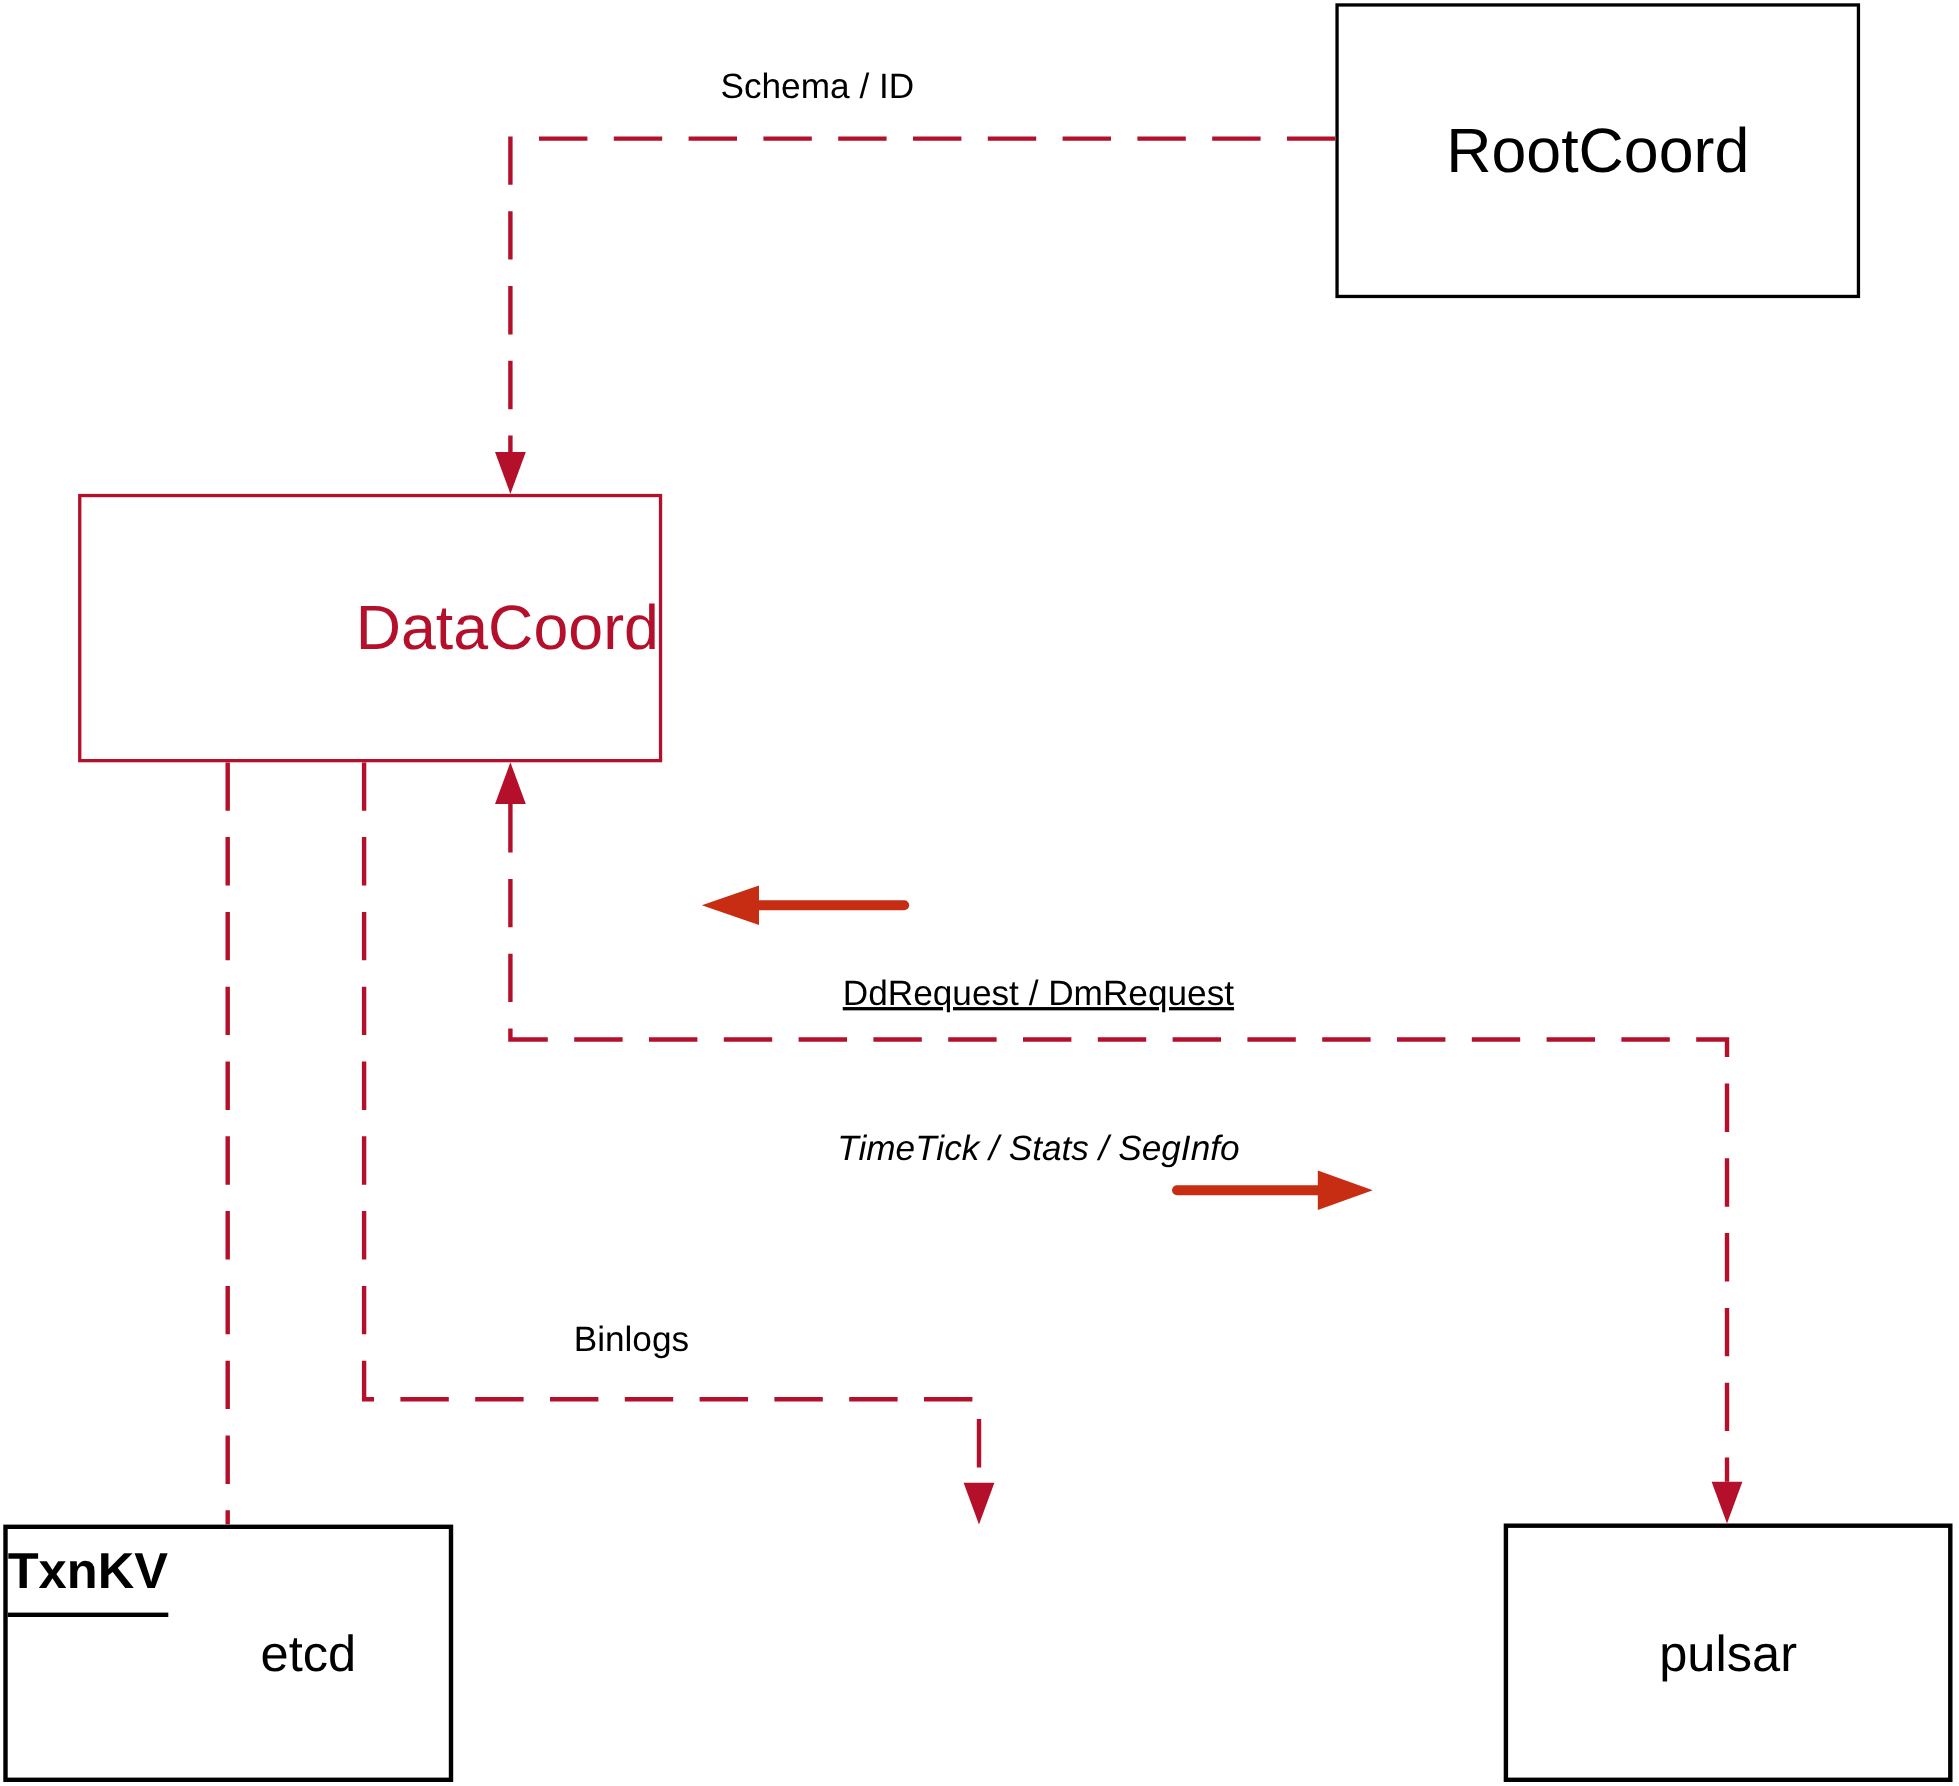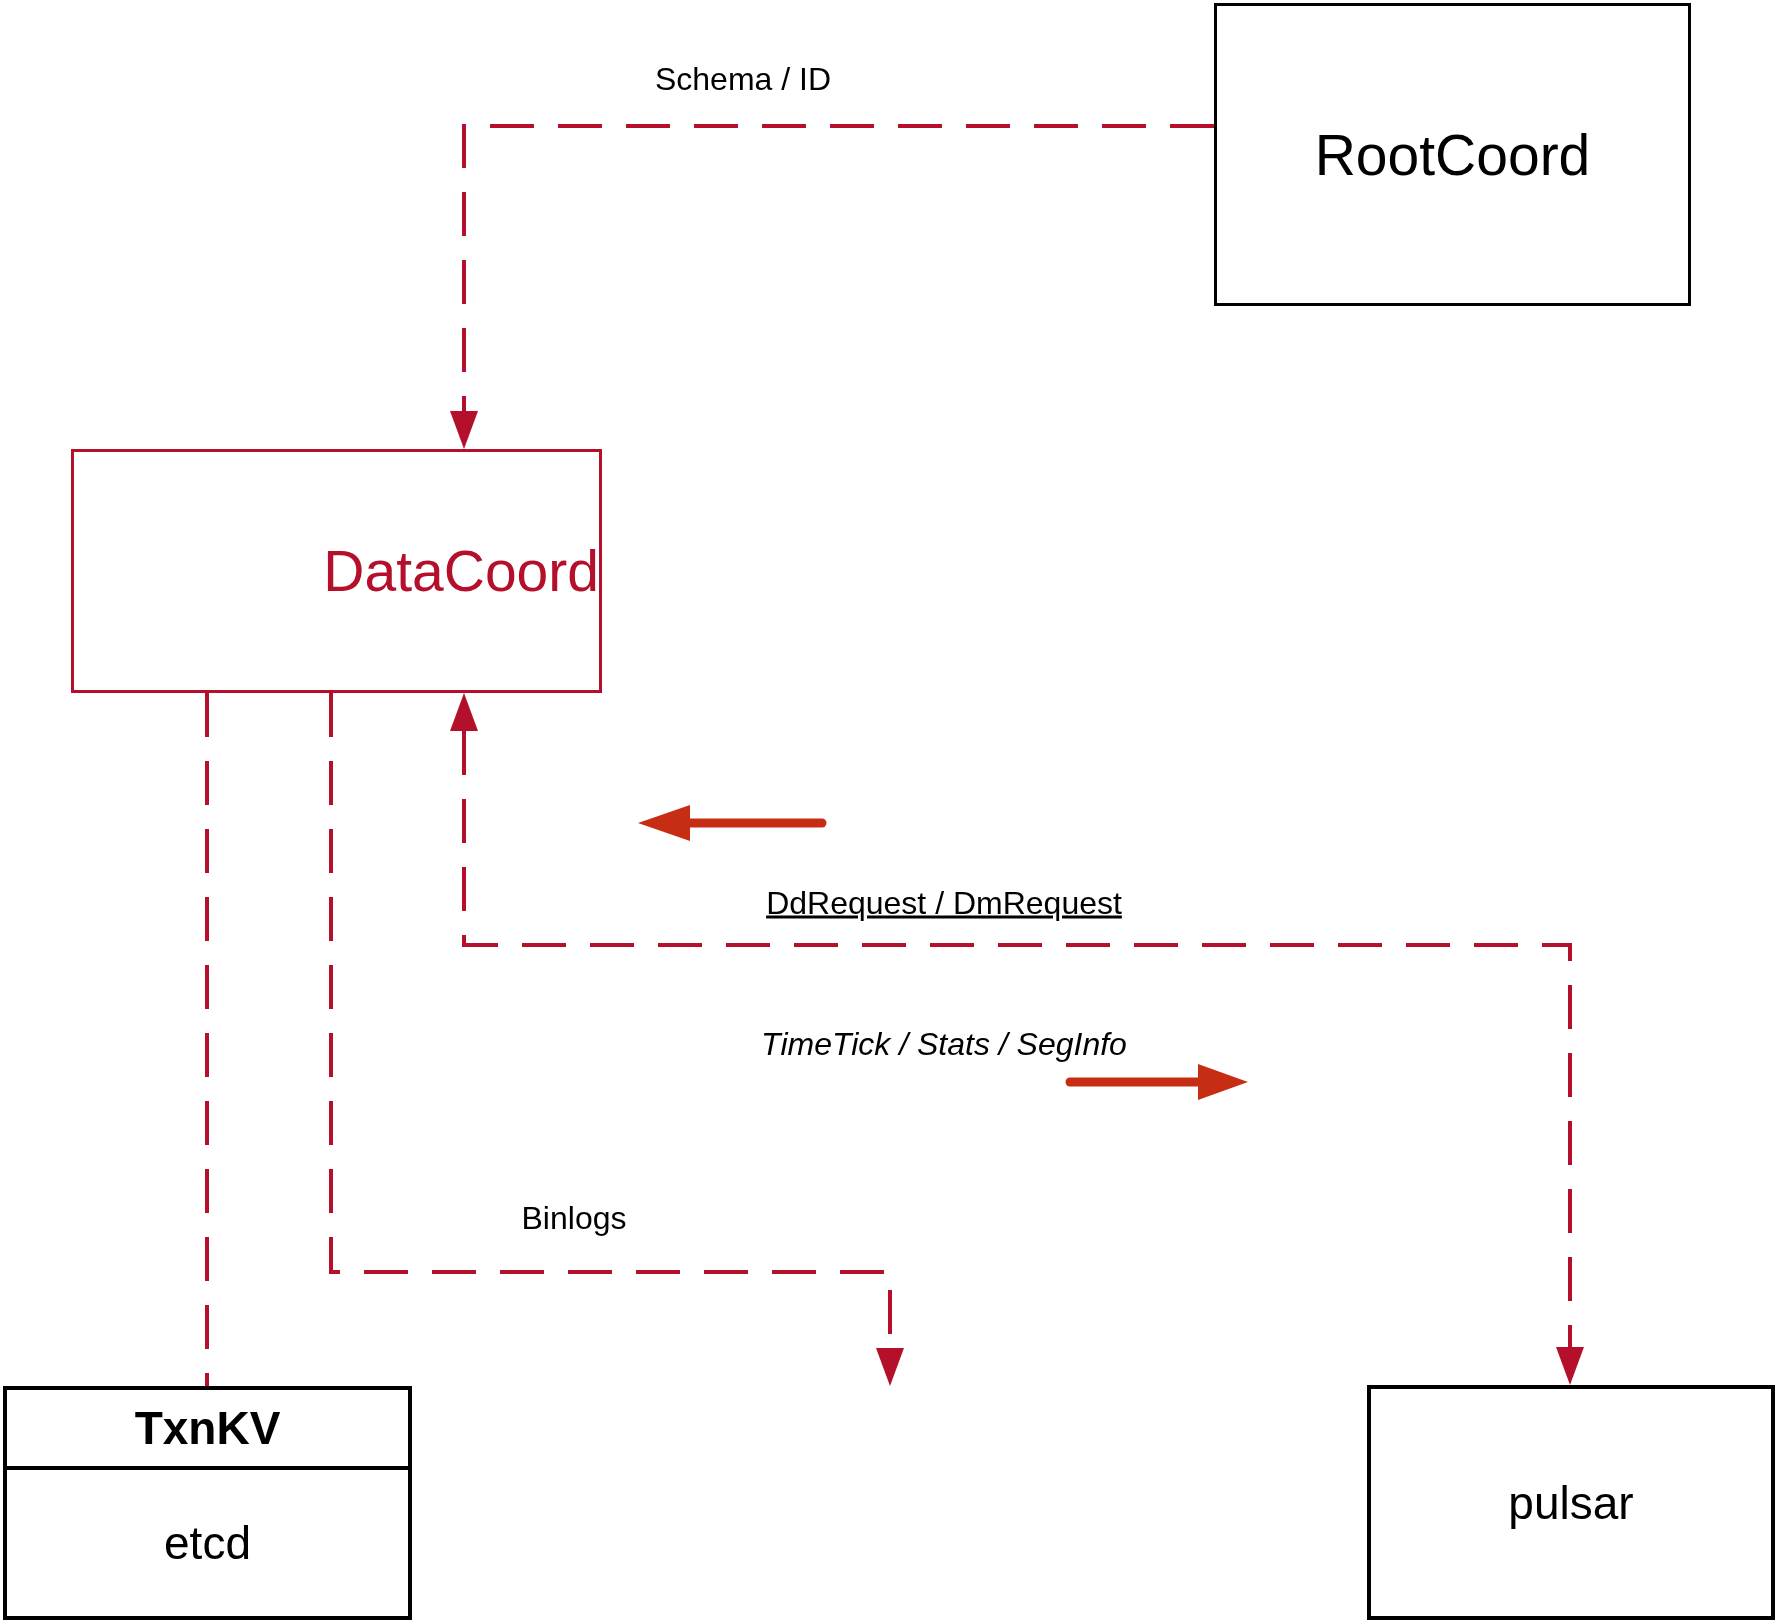--- a/index.html
+++ b/index.html
@@ -38,21 +38,21 @@
   }
   .node-plain-crimson{
     border:3px solid var(--crimson,#b5102b);
     font-size:57px;color:var(--crimson,#b5102b);
   }
   .table-node{
     position:absolute;
     box-sizing:border-box;
     background:#fff;
     border:4px solid var(--ink,#000);
-    display:flex;flex-direction:column;
+    display:flex;flex-direction:row;
   }
   .table-node .thead{
     box-sizing:border-box;
     height:80px;
     border-bottom:4px solid var(--ink,#000);
     display:flex;align-items:center;justify-content:center;
     font-size:46px;font-weight:bold;color:var(--ink,#000);
   }
   .table-node .tbody{
     flex:1;
@@ -98,21 +98,21 @@
     <g>
       <polyline class="solid-arrow-shaft" points="822,823 690,823"></polyline>
       <polygon class="solid-arrow-head" points="690,805 690,841 638,823"></polygon>
     </g>
     <g>
       <polyline class="solid-arrow-shaft" points="1070,1082 1198,1082"></polyline>
       <polygon class="solid-arrow-head" points="1198,1064 1198,1100 1248,1082"></polygon>
     </g>
   </svg>
 
-  <div class="node node-plain-black" style="left:1214px;top:3px;width:477px;height:303px;">
+  <div class="node node-plain-black" style="left:1214px;top:3px;width:477px;height:268px;">
     <span>RootCoord</span>
   </div>
 
   <div class="node node-plain-crimson" style="left:71px;top:449px;width:531px;height:244px;justify-content:flex-end;">
     <span>DataCoord</span>
   </div>
 
   <div class="table-node" style="left:3px;top:1386px;width:409px;height:234px;">
     <div class="thead">TxnKV</div>
     <div class="tbody">etcd</div>

